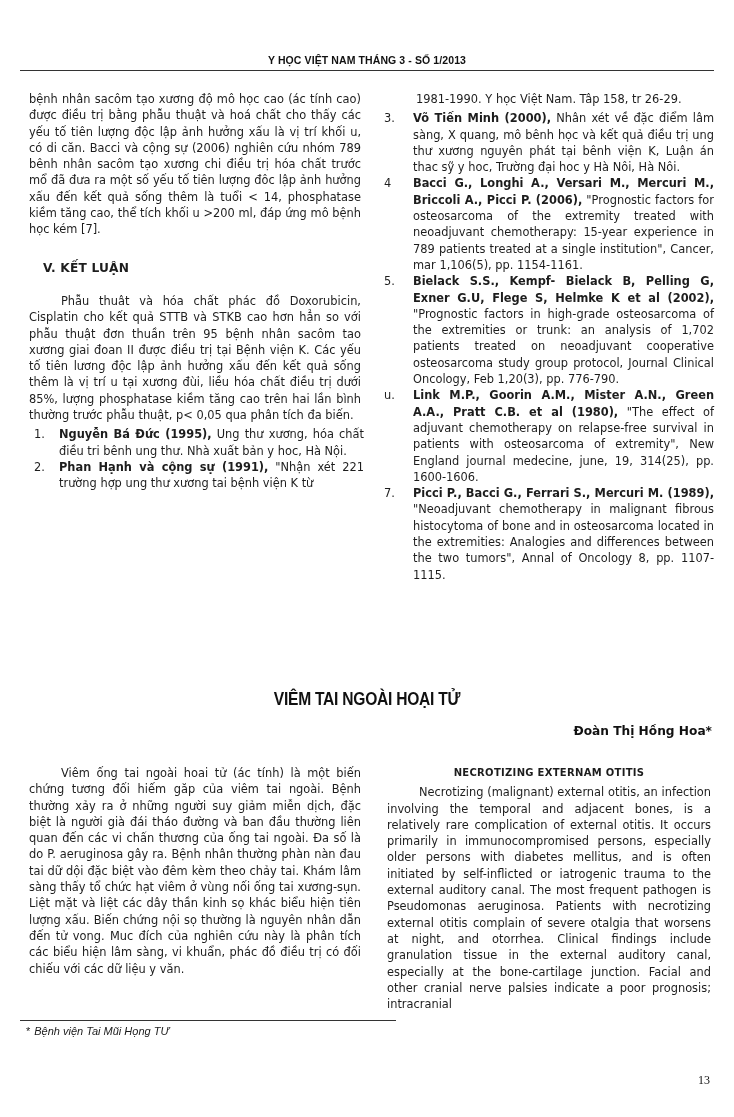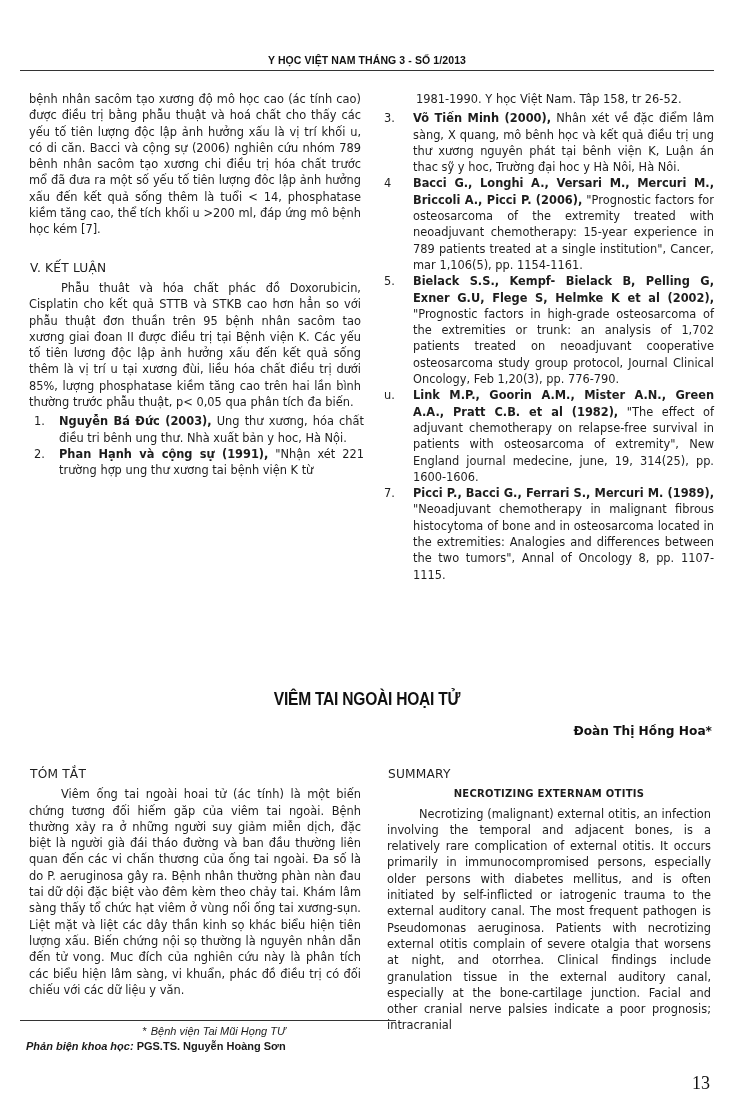--- a/index.html
+++ b/index.html
@@ -20,21 +20,21 @@
     position: absolute; font-size: 11.4px; line-height: 16.3px;
     text-align: justify; color: #1d1d1d;
   }
   .col-left-top { left: 26px; top: 88px; width: 338px; }
   .col-right-top { left: 384px; top: 88px; width: 330px; }
   .col-left-bot { left: 26px; top: 762px; width: 338px; }
   .col-right-bot { left: 384px; top: 762px; width: 330px; }
   p { margin: 3px; }
   .indent { text-indent: 32px; }
   .sec-head {
-    font-weight: normal; font-size: 12.2px; margin: 4px; letter-spacing: 0.2px;
+    font-weight: bold; font-size: 12.2px; margin: 17px; letter-spacing: 0.2px;
   }
   .gap-before-1 { margin-top: 22px; }
   .gap-before-2 { margin-top: 20px; }
   .ref-list { margin: 0; padding: 0; list-style: none; }
   .ref { position: relative; padding-left: 33px; }
   .ref-num { position: absolute; left: 8px; top: 0; }
   .ref-right .ref-num { left: 0; }
   .ref-right .ref { padding-left: 29px; }
   .ref b { font-weight: bold; }
   .cont { padding-left: 29px; }
@@ -57,81 +57,76 @@
   .footnote {
     position: absolute; left: 26px; top: 1024px; font-size: 11px; line-height: 15px;
     font-family: "Liberation Sans", sans-serif;
     text-align: right;
   }
   .footnote .affil { font-style: italic; padding-left: 4px; }
   .footnote .rev-label { font-weight: bold; font-style: italic; }
   .footnote .rev-name { font-weight: bold; }
   .page-num {
     position: absolute; top: 1073px; right: 24px; font-family: "Liberation Serif", serif;
-    font-size: 18px; color: #111;
+    font-size: 12px; color: #111;
   }
 </style>
 </head>
 <body>
 
 <div class="running-head">Y HỌC VIỆT NAM THÁNG 3 - SỐ 1/2013</div>
 <div class="head-rule"></div>
 
 <div class="col col-left-top">
   <p>bệnh nhân sacôm tạo xương độ mô học cao (ác tính cao) được điều trị bằng phẫu thuật và hoá chất cho thấy các yếu tố tiên lượng độc lập ảnh hưởng xấu là vị trí khối u, có di căn. Bacci và cộng sự (2006) nghiên cứu nhóm 789 bênh nhân sacôm tạo xương chi điều trị hóa chất trước mổ đã đưa ra một số yếu tố tiên lượng đôc lập ảnh hưởng xấu đến kết quả sống thêm là tuổi &lt; 14, phosphatase kiềm tăng cao, thể tích khối u &gt;200 ml, đáp ứng mô bệnh học kém [7].</p>
   <p class="sec-head gap-before-1">V. KẾT LUẬN</p>
   <p class="indent">Phẫu thuât và hóa chất phác đồ Doxorubicin, Cisplatin cho kết quả STTB và STKB cao hơn hẳn so với phẫu thuật đơn thuần trên 95 bệnh nhân sacôm tao xương giai đoan II được điều trị tại Bệnh viện K. Các yếu tố tiên lương độc lập ảnh hưởng xấu đến kết quả sống thêm là vị trí u tại xương đùi, liều hóa chất điều trị dưới 85%, lượng phosphatase kiềm tăng cao trên hai lần bình thường trước phẫu thuật, p&lt; 0,05 qua phân tích đa biến.</p>
   <ul class="ref-list">
     <li class="ref">
-      <span class="ref-num">1.</span><b>Nguyễn Bá Đức (2003),</b><span> Ung thư  xương, hóa chất điều tri bênh ung thư. Nhà xuất bản  y hoc, Hà Nội.</span>
+      <span class="ref-num">1.</span><b>Nguyễn Bá Đức (1995),</b><span> Ung thư  xương, hóa chất điều tri bênh ung thư. Nhà xuất bản  y hoc, Hà Nội.</span>
     </li>
     <li class="ref">
       <span class="ref-num">2.</span><b>Phan Hạnh và cộng sự (1991),</b><span> "Nhận xét 221 trường hợp ung thư xương tai bệnh viện K từ</span>
     </li>
   </ul>
 </div>
 
 <div class="col col-right-top ref-right">
-  <p class="cont">1981-1990. Y học Việt Nam. Tâp 158, tr 26-52.</p>
+  <p class="cont">1981-1990. Y học Việt Nam. Tâp 158, tr 26-29.</p>
   <ul class="ref-list">
     <li class="ref">
       <span class="ref-num">3.</span><b>Võ Tiến Minh (2000),</b><span> Nhân xét về đặc điểm lâm sàng, X quang, mô bênh học và kết quả điều trị ung thư  xương nguyên phát tại bênh viện K, Luận án thac sỹ y hoc, Trường đại hoc y Hà Nôi, Hà Nôi.</span>
     </li>
     <li class="ref">
       <span class="ref-num">4</span><b>Bacci G., Longhi A., Versari M., Mercuri M., Briccoli A., Picci P. (2006),</b><span> "Prognostic factors for osteosarcoma of the extremity treated with neoadjuvant chemotherapy: 15-year experience in 789 patients treated at a single institution", Cancer, mar 1,106(5), pp. 1154-1161.</span>
     </li>
     <li class="ref">
       <span class="ref-num">5.</span><b>Bielack S.S., Kempf- Bielack B, Pelling G, Exner G.U, Flege S, Helmke K et al (2002),</b><span> "Prognostic factors in high-grade osteosarcoma of the extremities or trunk: an analysis of 1,702 patients treated on neoadjuvant cooperative osteosarcoma study group protocol, Journal Clinical Oncology, Feb 1,20(3), pp. 776-790.</span>
     </li>
     <li class="ref">
-      <span class="ref-num">u.</span><b>Link M.P., Goorin A.M., Mister A.N., Green A.A., Pratt C.B. et al (1982),</b><span> "The effect of adjuvant chemotherapy on relapse-free survival in patients with osteosarcoma of extremity", New England journal medecine,  june, 19, 314(25), pp. 1600-1606.</span>
+      <span class="ref-num">u.</span><b>Link M.P., Goorin A.M., Mister A.N., Green A.A., Pratt C.B. et al (1980),</b><span> "The effect of adjuvant chemotherapy on relapse-free survival in patients with osteosarcoma of extremity", New England journal medecine,  june, 19, 314(25), pp. 1600-1606.</span>
     </li>
     <li class="ref">
       <span class="ref-num">7.</span><b>Picci P., Bacci G., Ferrari S., Mercuri M. (1989),</b><span> "Neoadjuvant chemotherapy in malignant fibrous histocytoma of bone and in osteosarcoma located in the extremities: Analogies and differences between the two tumors", Annal of Oncology 8, pp. 1107-1115.</span>
     </li>
   </ul>
 </div>
 
 <div class="article-title">VIÊM TAI NGOÀI HOẠI TỬ</div>
 <div class="author">Đoàn Thị Hồng Hoa*</div>
 
 <div class="col col-left-bot">
-  <p class="sec-head">TÓM TẮT</p>
   <p class="indent">Viêm ống tai ngoài hoai tử (ác tính) là một biến chứng tương đối hiếm găp của viêm tai ngoài. Bệnh thường xảy ra ở những người suy giảm miễn dịch, đặc biệt là người già đái tháo đường và ban đầu thường liên quan đến các vi chấn thương của ống tai ngoài. Đa số là do P. aeruginosa gây ra. Bệnh nhân thường phàn nàn đau tai dữ dội đặc biệt vào đêm kèm theo chảy tai. Khám lâm sàng thấy tổ chức hạt viêm ở vùng nối ống tai xương-sụn. Liệt mặt và liệt các dây thần kinh sọ khác biểu hiện tiên lượng xấu. Biến chứng nội sọ thường là nguyên nhân dẫn đến tử vong. Muc đích của nghiên cứu này là phân tích các biểu hiện lâm sàng, vi khuẩn, phác đồ điều trị có đối chiếu với các dữ liệu y văn.</p>
 </div>
 
 <div class="col col-right-bot">
-  <p class="sec-head">SUMMARY</p>
   <p class="summary-sub">NECROTIZING EXTERNAM OTITIS</p>
   <p class="indent">Necrotizing (malignant) external otitis, an infection involving the temporal and adjacent bones, is a relatively rare complication of external otitis. It occurs primarily in immunocompromised persons, especially older persons with diabetes mellitus, and is often initiated by self-inflicted or iatrogenic trauma to the external auditory canal. The most frequent pathogen is Pseudomonas aeruginosa. Patients with necrotizing external otitis complain of severe otalgia that worsens at night, and otorrhea. Clinical findings include granulation tissue in the external auditory canal, especially at the bone-cartilage junction. Facial and other cranial nerve palsies indicate a poor prognosis; intracranial</p>
 </div>
 
 <div class="foot-rule"></div>
 <div class="footnote">
   <div>
     <span>*</span><span class="affil">Bệnh viện Tai Mũi Họng TƯ</span>
   </div>
-  <div>
-    <span class="rev-label">Phản biện khoa học:</span><span class="rev-name"> PGS.TS. Nguyễn Hoàng Sơn</span>
-  </div>
 </div>
 
 <div class="page-num">13</div>
 
 </body></html>

